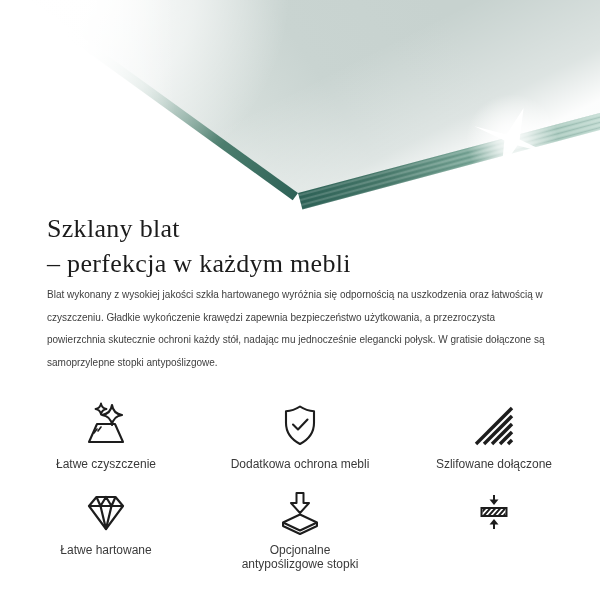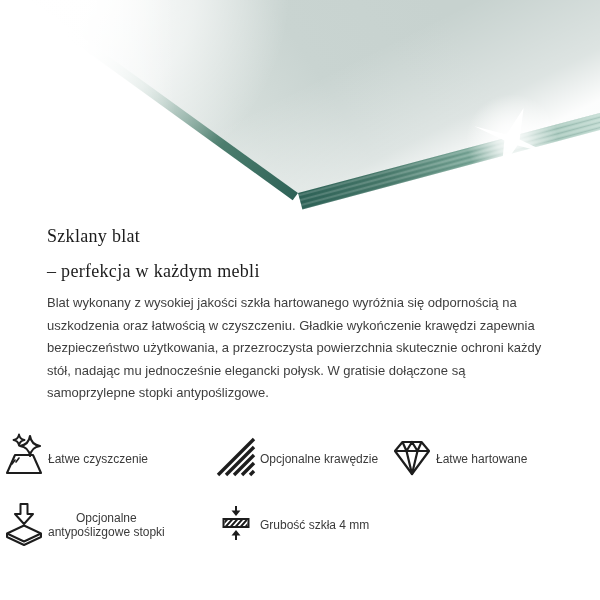--- a/index.html
+++ b/index.html
@@ -6,31 +6,31 @@
   body{
     width:600px;height:600px;overflow:hidden;background:#ffffff;
     font-family:"Liberation Sans","DejaVu Sans",sans-serif;
     -webkit-font-smoothing:antialiased;
   }
   .hero{position:relative;width:600px;height:210px;background:#ffffff;}
   .hero svg{position:absolute;left:0;top:0;display:block;}
   .content{padding:0 44px 0 47px;}
   .title{
     font-family:"Liberation Serif","DejaVu Serif",serif;
-    font-weight:400;font-size:18px;line-height:35px;letter-spacing:0.3px;
-    color:#1b1b1b;margin:9px 0 0 0;
+    font-weight:400;font-size:26px;line-height:35px;letter-spacing:0.3px;
+    color:#1b1b1b;margin:1px 0 0 0;
   }
   .description{
-    margin:3px 0 0 0;font-size:13px;line-height:22.5px;color:#3e3e3e;
+    margin:3px 0 0 0;font-size:10px;line-height:22.5px;color:#3e3e3e;
   }
   .features{
     width:600px;margin-top:26px;display:grid;
     grid-template-columns:212px 176px 212px;row-gap:14px;
   }
-  .feature{display:flex;flex-direction:row;align-items:center;}
+  .feature{display:flex;flex-direction:column;}
   .icon-box{height:52px;display:flex;align-items:center;justify-content:center;}
   .feature-label{
     margin-top:5px;font-size:12px;line-height:14.5px;color:#3a3a3a;
     text-align:center;white-space:pre-line;
   }
   .ic{display:block;}
 </style>
 </head>
 <body>
 
@@ -116,32 +116,41 @@
       <svg class="ic" width="48" height="48" viewBox="0 0 48 48" fill="none" stroke="#1d1d1d" stroke-width="2.1" stroke-linejoin="round">
         <path d="M7,40 L15,22 L33,22 L41,40 Z"></path>
         <path d="M12,31 L15,27 M16,29 L19,25" stroke-width="1.6" stroke-linecap="round"></path>
         <path d="M30,3 C30.8,8.5 34.5,12.2 40,13 C34.5,13.8 30.8,17.5 30,23 C29.2,17.5 25.5,13.8 20,13 C25.5,12.2 29.2,8.5 30,3 Z" fill="#ffffff"></path>
         <path d="M19,1.5 C19.45,4.5 21.5,6.55 24.5,7 C21.5,7.45 19.45,9.5 19,12.5 C18.55,9.5 16.5,7.45 13.5,7 C16.5,6.55 18.55,4.5 19,1.5 Z" fill="#ffffff" stroke-width="1.8"></path>
       </svg>
     </div>
     <div class="feature-label">Łatwe czyszczenie</div>
   </div>
 
+  <div class="feature">
+    <div class="icon-box">
+      <svg class="ic" width="48" height="48" viewBox="0 0 48 48" fill="none" stroke="#1d1d1d" stroke-width="2.1" stroke-linejoin="round">
+        <path d="M24,4.5 C28.5,7.5 33.5,9 38,9.2 L38,21 C38,30.5 32.5,37.5 24,42 C15.5,37.5 10,30.5 10,21 L10,9.2 C14.5,9 19.5,7.5 24,4.5 Z"></path>
+        <path d="M17,22.5 L22,27.5 L31.5,17.5" stroke-linecap="round"></path>
+      </svg>
+    </div>
+    <div class="feature-label">Dodatkowa ochrona mebli</div>
+  </div>
 
   <div class="feature">
     <div class="icon-box">
       <svg class="ic" width="48" height="48" viewBox="0 0 48 48" fill="none" stroke="#1d1d1d" stroke-width="3.4">
         <path d="M6,42 L42,6"></path>
         <path d="M14,42 L42,14"></path>
         <path d="M22,42 L42,22"></path>
         <path d="M30,42 L42,30"></path>
         <path d="M38,42 L42,38"></path>
       </svg>
     </div>
-    <div class="feature-label">Opcjonalne krawędzie</div>
+    <div class="feature-label">Szlifowane dołączone</div>
   </div>
 
   <div class="feature">
     <div class="icon-box">
       <svg class="ic" width="48" height="48" viewBox="0 0 48 48" fill="none" stroke="#1d1d1d" stroke-width="2.2" stroke-linejoin="round">
         <path d="M14.5,9 L33.5,9 L41,18 L24,41 L7,18 Z"></path>
         <path d="M7,18 L41,18"></path>
         <path d="M14.5,9 L18.5,18 L24,9 L29.5,18 L33.5,9"></path>
         <path d="M18.5,18 L24,41 L29.5,18"></path>
       </svg>
@@ -172,16 +181,15 @@
         <rect x="11.5" y="20" width="25" height="8"></rect>
         <g clip-path="url(#barClip)">
           <path d="M8,28.5 L16,19.5 M13,28.5 L21,19.5 M18,28.5 L26,19.5 M23,28.5 L31,19.5 M28,28.5 L36,19.5 M33,28.5 L41,19.5"></path>
         </g>
         <path d="M24,7 L24,12"></path>
         <path d="M19.5,11.5 L28.5,11.5 L24,17 Z" fill="#1d1d1d" stroke="none"></path>
         <path d="M24,41 L24,36"></path>
         <path d="M19.5,36.5 L28.5,36.5 L24,31 Z" fill="#1d1d1d" stroke="none"></path>
       </svg>
     </div>
-    <div class="feature-label">Grubość szkła 4 mm</div>
   </div>
 
 </div>
 
 </body></html>

